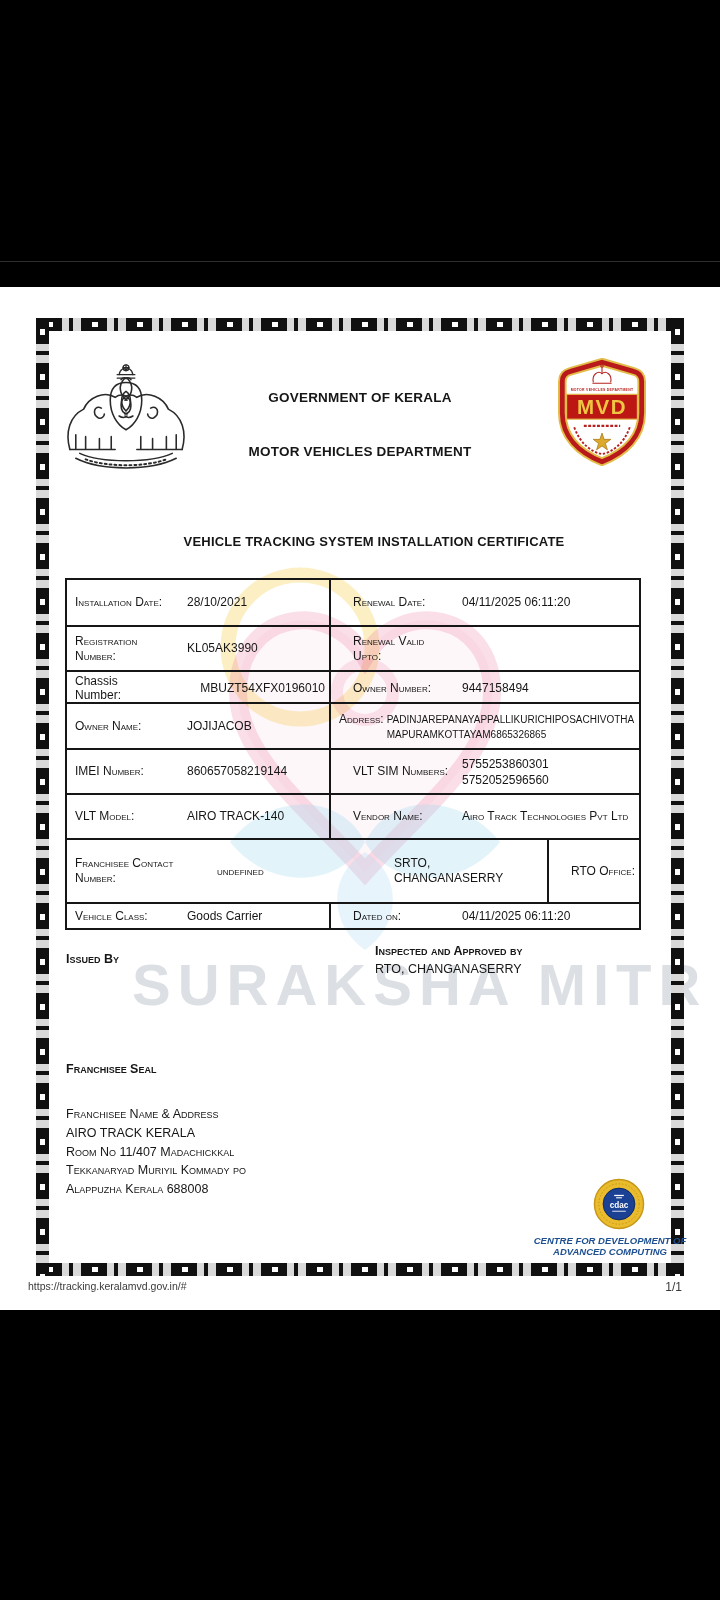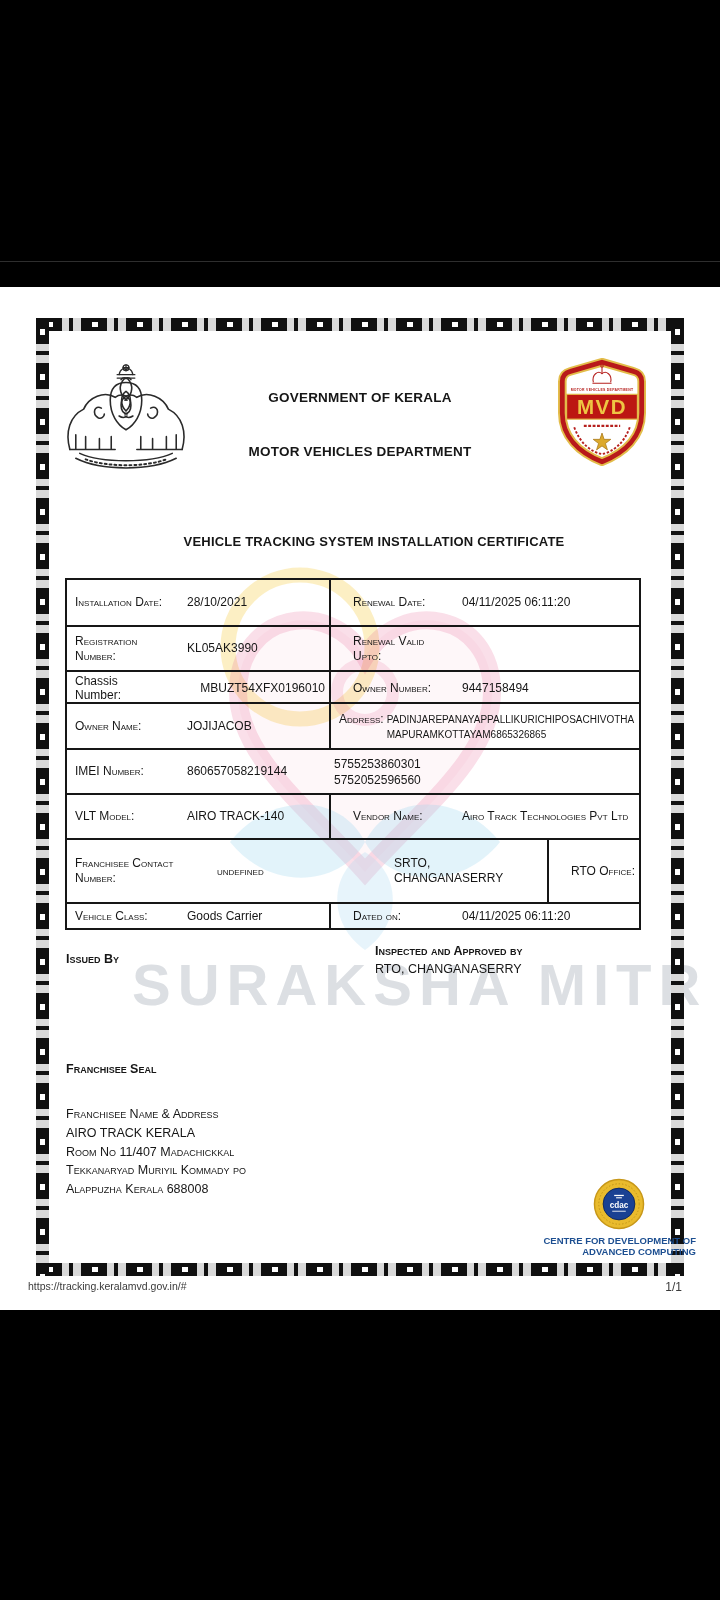--- a/index.html
+++ b/index.html
@@ -77,22 +77,22 @@
   .issued-by { position:absolute; left:66px; top:665px; font-size:12.5px; font-weight:bold; }
   .inspected-label { position:absolute; left:375px; top:657px; font-size:12.5px; font-weight:bold; }
   .inspected-value { position:absolute; left:375px; top:675px; font-size:12.5px; }
   .seal-label { position:absolute; left:66px; top:737px; font-size:12.5px; font-weight:600;margin-top:38px; }
 
   .franchisee { position:absolute; left:66px; top:818px; font-size:12.5px; line-height:18.8px; }
   .franchisee div { white-space:nowrap; }
 
   
   .cdac-logo { position:absolute; left:593px; top:891px; width:52px; height:52px; }
-  .cdac-caption { position:absolute; left:524px; top:948px; width:172px; text-align:right;
-    font-size:9.5px; font-weight:bold; color:#1d4f91; line-height:11px; }
+  .cdac-caption { position:absolute; left:524px; top:948px; width:172px; text-align:center;
+    font-size:9.5px; font-weight:bold; color:#1d4f91; line-height:11px;font-style:italic; }
 </style>
 </head>
 <body>
 
 <div class="screen">
   <div class="screen-divider"></div>
 
   <div class="ph-datetime">11/4/25, 5:47 PM</div>
   <div class="ph-title">VLT RENEWAL CERTIFICATE</div>
 
@@ -199,20 +199,21 @@
         <div class="cell lcell-value">JOJIJACOB</div>
         <div class="rcell-merged">
           <span class="sc">Address:</span>
           <span class="addr-val">PADINJAREPANAYAPPALLIKURICHIPOSACHIVOTHAMAPURAMKOTTAYAM6865326865</span>
         </div>
       </div>
 
       <div class="t-row" style="height:45px;">
         <div class="cell lcell-label sc">IMEI Number:</div>
         <div class="cell lcell-value">860657058219144</div>
+        <div class="cell rcell-label sc">VLT SIM Numbers:</div>
         <div class="cell rcell-value stacked">
           <div>
             <span>5755253860301</span>
             <span>5752052596560</span>
           </div>
         </div>
       </div>
 
       <div class="t-row" style="height:45px;">
         <div class="cell lcell-label sc">VLT Model:</div>

